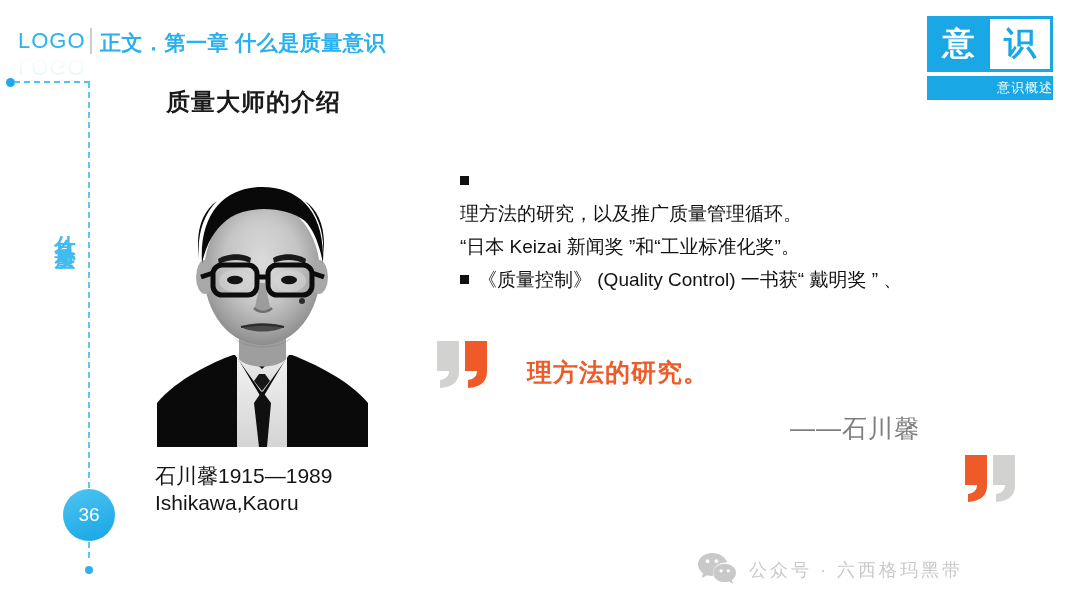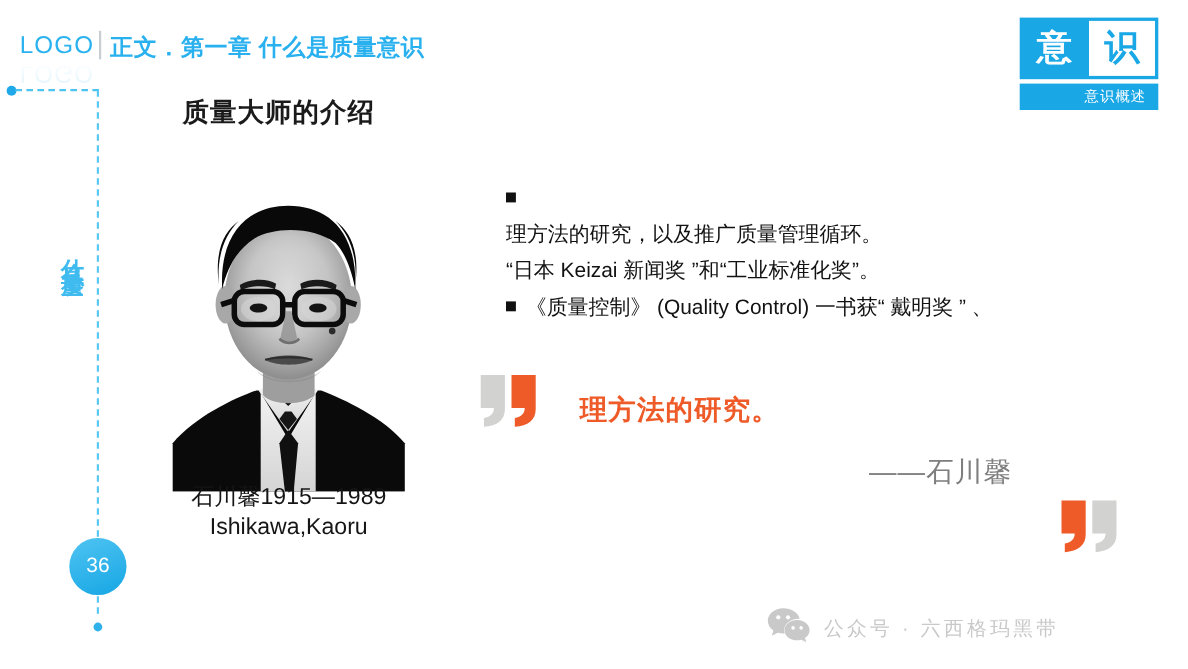--- a/index.html
+++ b/index.html
@@ -23,21 +23,21 @@
   .badge{position:absolute;left:927px;top:16px;width:126px;height:56px;
          background:#19A7E5;box-sizing:border-box;}
   .badge .cell-a{position:absolute;left:0;top:0;width:63px;height:56px;
          display:flex;align-items:center;justify-content:center;
          color:#fff;font-size:32px;font-weight:bold;}
   .badge .cell-b{position:absolute;left:63px;top:3px;width:60px;height:50px;background:#fff;
          display:flex;align-items:center;justify-content:center;
          color:#19A7E5;font-size:32px;font-weight:bold;}
   .badge-bar{position:absolute;left:927px;top:76px;width:126px;height:24px;background:#19A7E5;
          display:flex;align-items:center;justify-content:flex-end;}
-  .badge-bar span{color:#fff;font-size:13px;padding-right:11px;letter-spacing:1px;}
+  .badge-bar span{color:#fff;font-size:13px;padding-right:0;letter-spacing:1px;}
 
   
   .rail-dot{position:absolute;left:6px;top:78px;width:9px;height:9px;border-radius:50%;background:#20A9E8;}
   .rail-h{position:absolute;left:14px;top:81px;width:76px;height:0;
           border-top:2px dashed #4FC3F0;}
   .rail-v{position:absolute;left:88px;top:82px;width:0;height:476px;
           border-left:2px dashed #5BC8F2;}
   .rail-end{position:absolute;left:85px;top:566px;width:8px;height:8px;border-radius:50%;background:#2FB2EC;}
   .rail-label{position:absolute;left:52px;top:218px;width:28px;
           color:#3FBBEF;font-size:21px;font-weight:bold;line-height:30px;
@@ -48,21 +48,21 @@
           color:#fff;font-size:19px;}
 
   
   .slide-title{position:absolute;left:166px;top:86px;font-size:24px;color:#1A1A1A;
           font-weight:bold;letter-spacing:1px;}
 
   
   .photo{position:absolute;left:155px;top:155px;width:215px;height:292px;
           background:#ffffff;overflow:hidden;}
   .photo svg{display:block;}
-  .caption{position:absolute;left:155px;top:438px;width:215px;text-align:center;
+  .caption{position:absolute;left:155px;top:462px;width:215px;text-align:left;
           color:#151515;font-size:21px;line-height:27px;}
 
   
   .bullets{position:absolute;left:460px;top:164px;width:548px;
           font-size:19px;line-height:33px;color:#121212;}
   .bullets p{margin:0;text-indent:0;}
   .bullets .mark{display:inline-block;width:9px;height:9px;background:#111;
           margin-right:9px;vertical-align:2px;}
 
   

